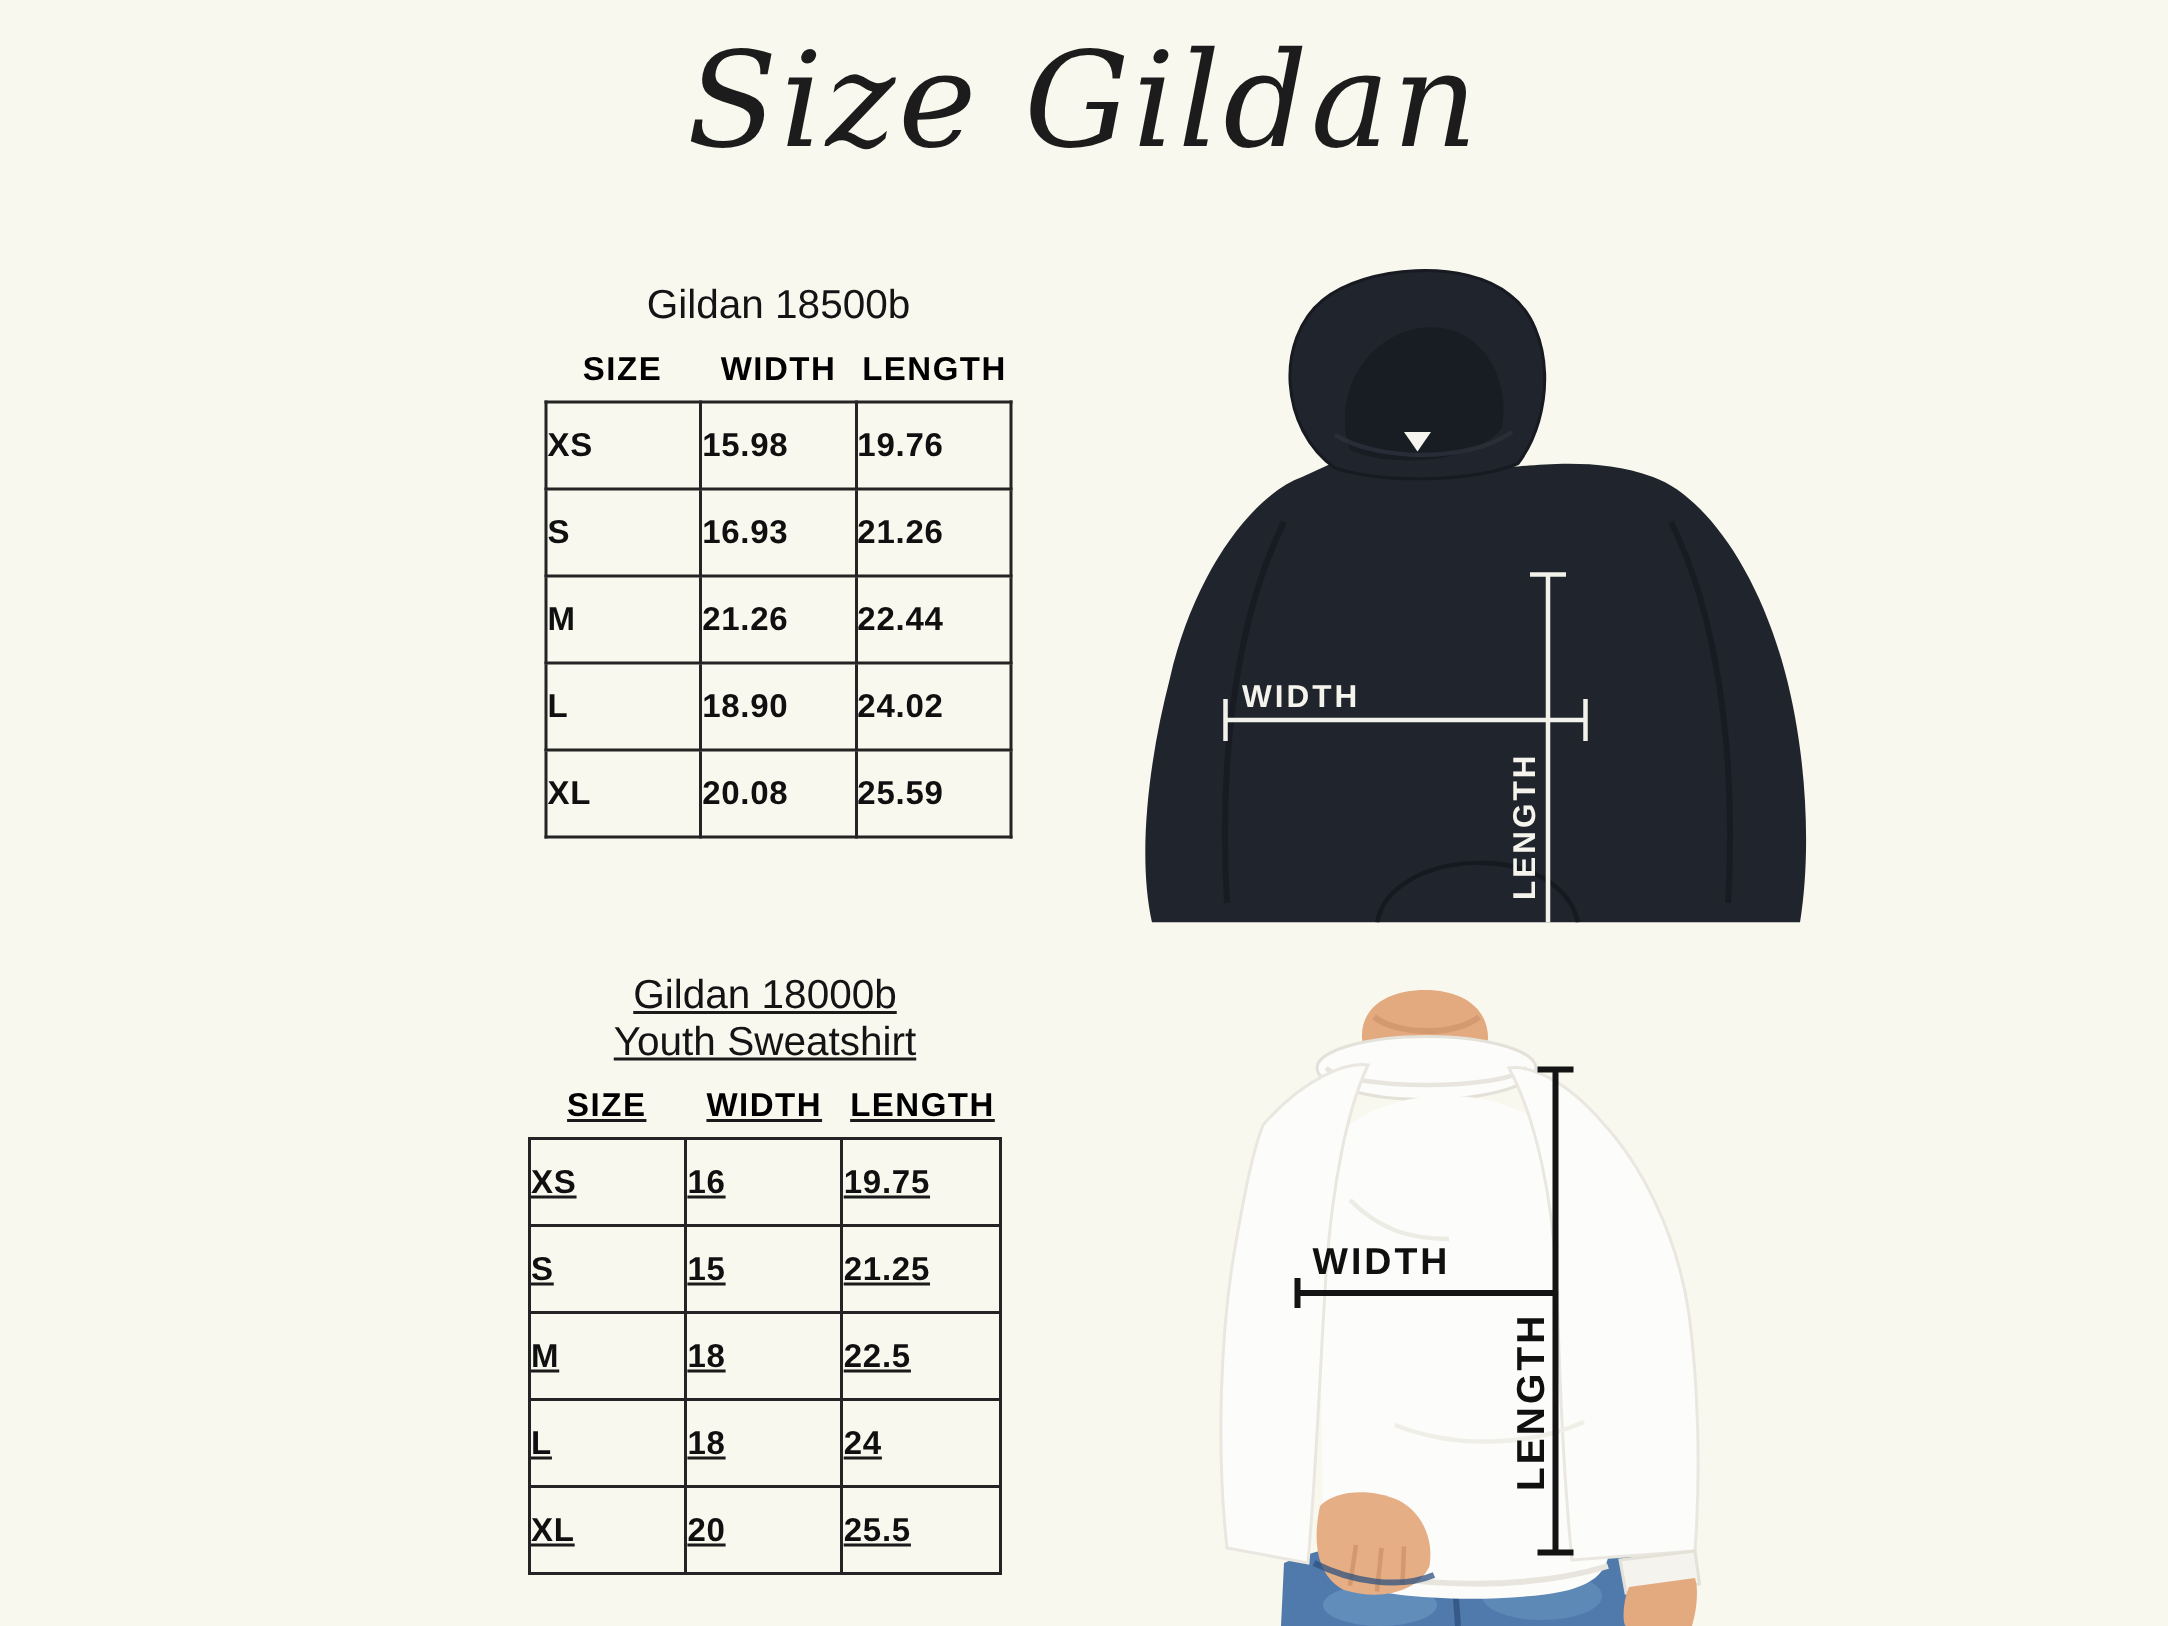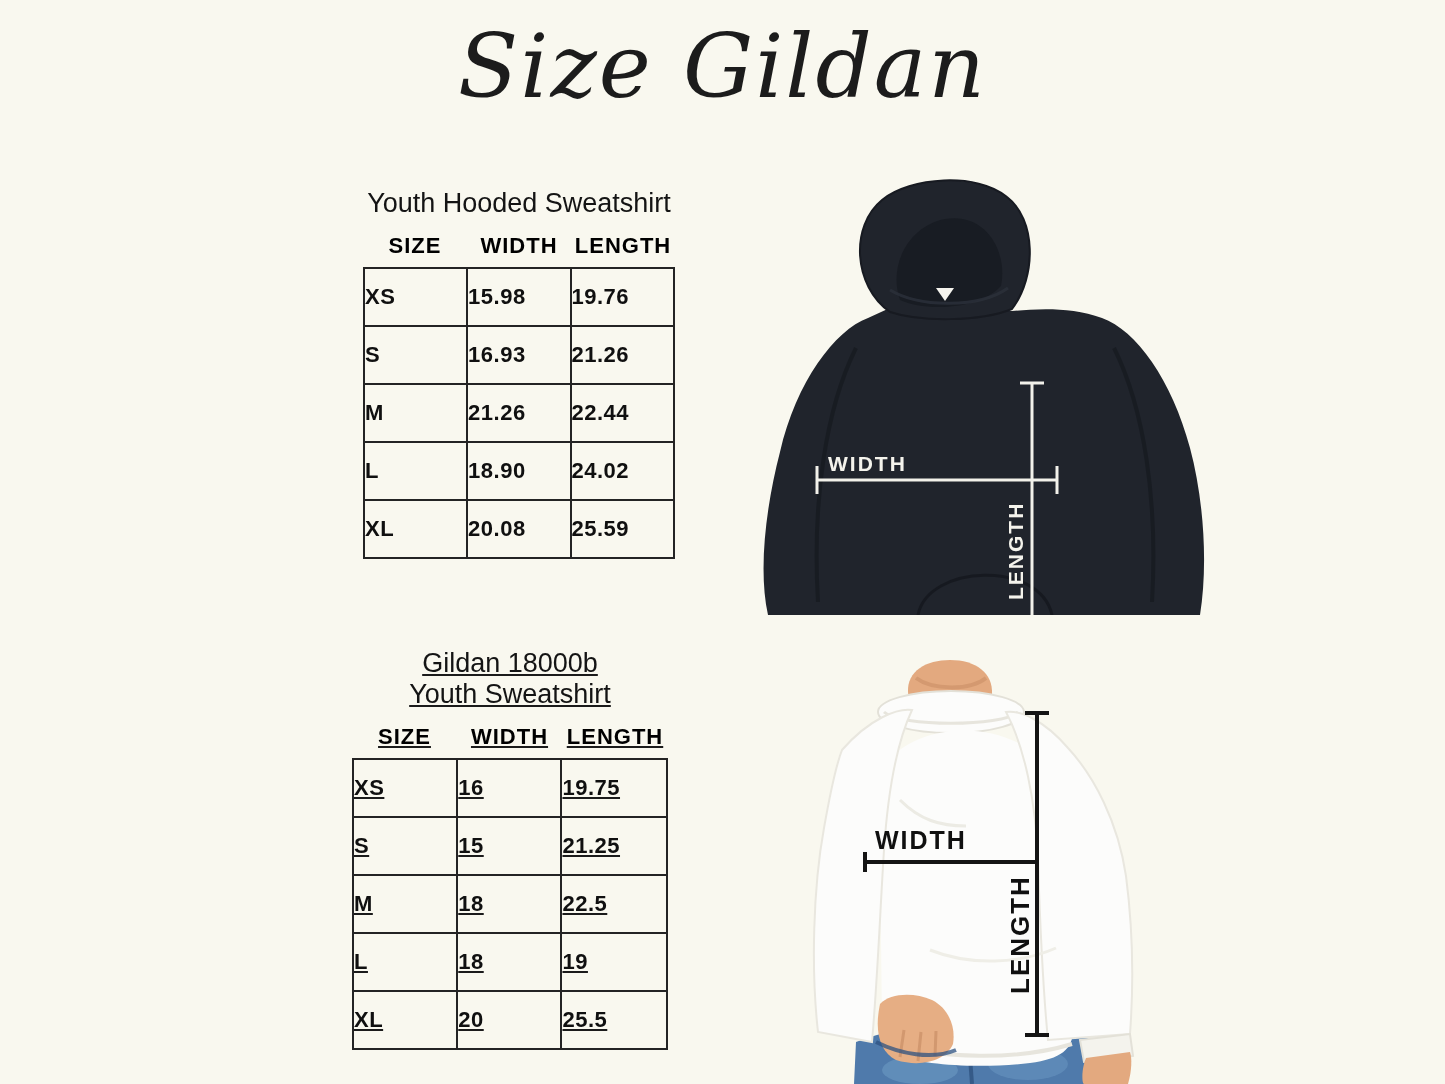--- a/index.html
+++ b/index.html
@@ -61,21 +61,21 @@
 </style>
 </head>
 <body>
 
 <div class="canvas">
 
   <div class="main-title">Size Gildan</div>
 
   <section class="size-block" style="left:363px;top:188px;width:312px;">
     <div class="product-title">
-      <div>Youth Hooded Sweatshirt</div>
+      <div>Gildan 18500b</div>
     </div>
     <div class="cols-header">
       <span style="width:104px">SIZE</span>
       <span style="width:104px">WIDTH</span>
       <span style="width:104px">LENGTH</span>
     </div>
     <table class="size-table">
       <colgroup>
           <col style="width:104px">
           <col style="width:104px">
@@ -139,21 +139,21 @@
             <td>21.25</td>
           </tr>
           <tr>
             <td>M</td>
             <td>18</td>
             <td>22.5</td>
           </tr>
           <tr>
             <td>L</td>
             <td>18</td>
-            <td>19</td>
+            <td>24</td>
           </tr>
           <tr>
             <td>XL</td>
             <td>20</td>
             <td>25.5</td>
           </tr>
         </tbody>
     </table>
   </section>
 

